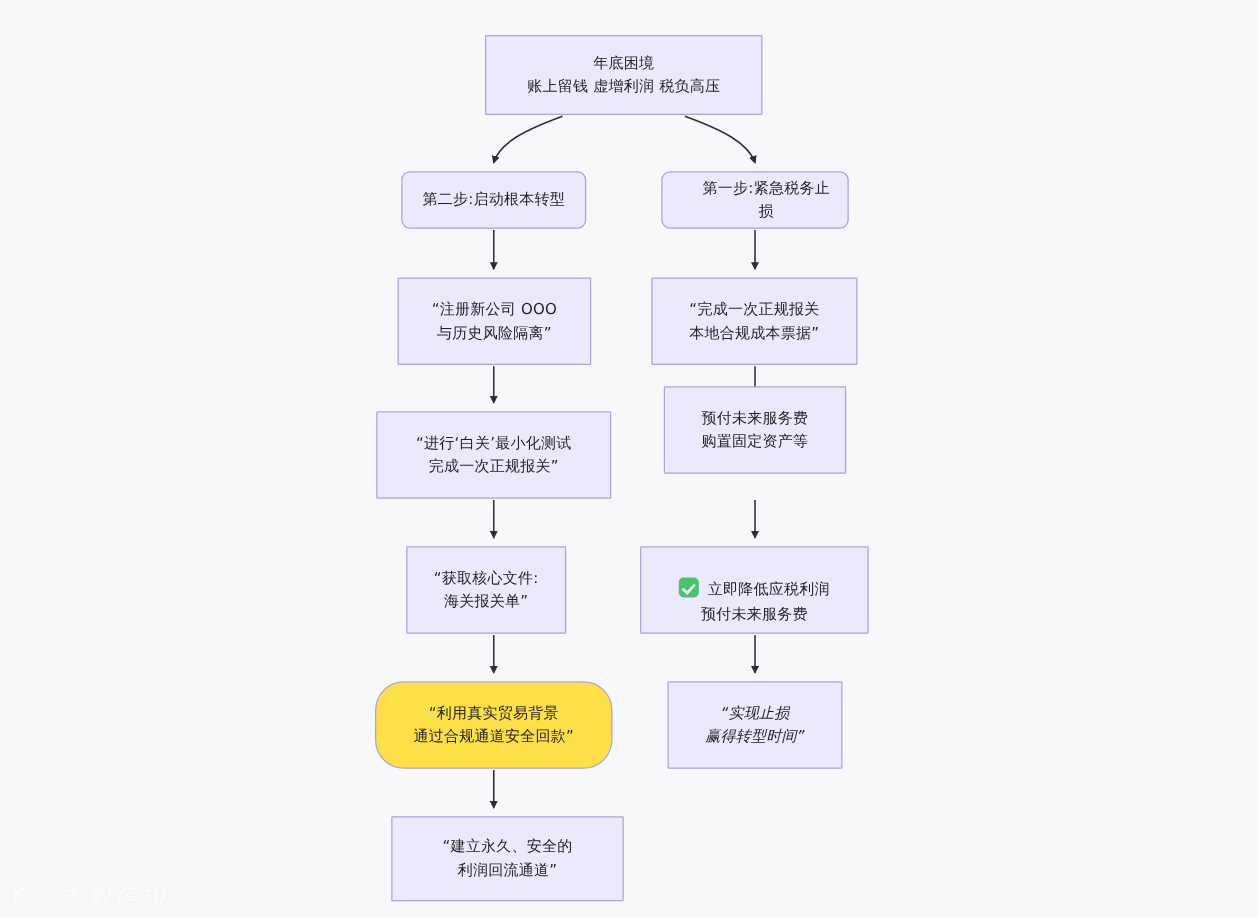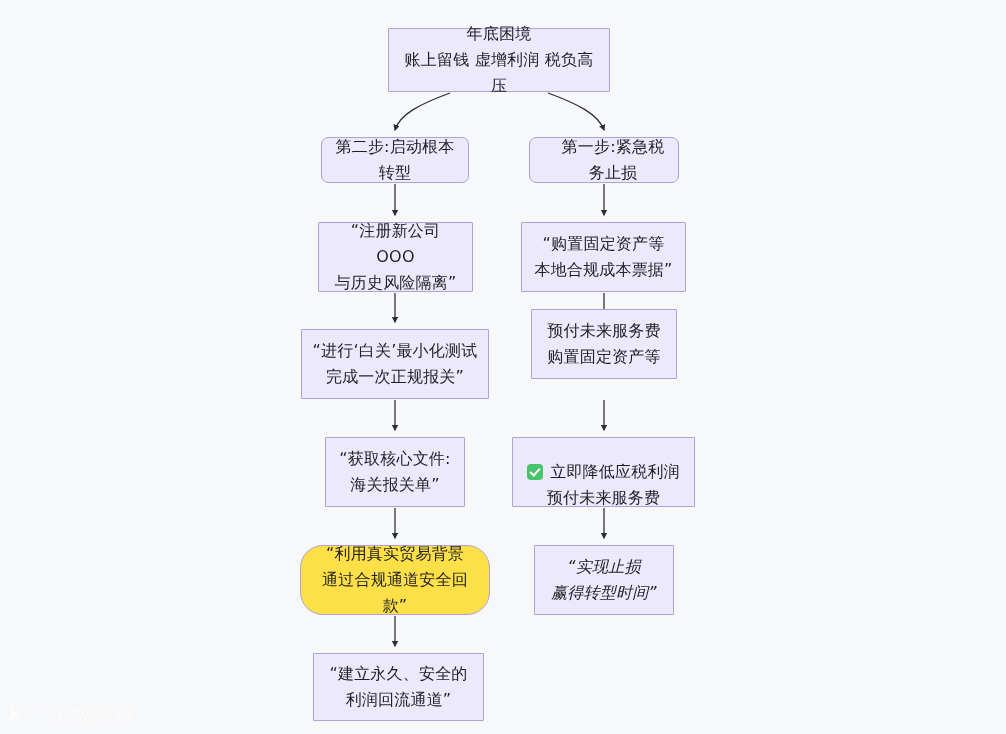--- a/index.html
+++ b/index.html
@@ -31,21 +31,21 @@
     position: absolute;
     box-sizing: border-box;
     background: #ebe9fb;
     border: 1.3px solid #b0a1d8;
     color: #1f1f24;
     display: flex;
     align-items: center;
     justify-content: center;
     text-align: center;
     line-height: 1.62;
-    font-size: 16px;
+    font-size: 12px;
     letter-spacing: 0.2px;
     white-space: pre-line;
     padding: 4px 10px;
   }
   .node.rounded {
     border-radius: 7px;
   }
   .node.sharp {
     border-radius: 1px;
   }
@@ -142,38 +142,38 @@
     <span class="node-inner">第二步:启动根本转型</span>
   </div>
   <div class="node sharp" style="left: 301px; top: 329px; width: 188px; height: 70px; background: rgb(235, 233, 251); border-color: rgb(176, 161, 216); color: rgb(31, 31, 36);">
     <span class="node-inner">“进行‘白关’最小化测试
 完成一次正规报关”</span>
   </div>
   <div class="node sharp" style="left: 318px; top: 222px; width: 155px; height: 70px; background: rgb(235, 233, 251); border-color: rgb(176, 161, 216); color: rgb(31, 31, 36);">
     <span class="node-inner">“注册新公司 OOO
 与历史风险隔离”</span>
   </div>
-  <div class="node sharp" style="left: 325px; top: 437px; width: 140px; height: 70px; background: rgb(235, 233, 251); border-color: rgb(176, 161, 216); color: rgb(31, 31, 36);">
+  <div class="node sharp" style="left: 325px; top: 437px; width: 128px; height: 70px; background: rgb(235, 233, 251); border-color: rgb(176, 161, 216); color: rgb(31, 31, 36);">
     <span class="node-inner">“获取核心文件:
 海关报关单”</span>
   </div>
   <div class="node sharp" style="left: 300px; top: 545px; width: 190px; height: 70px; background: #fde047; border-color: rgb(176, 161, 216); color: rgb(31, 31, 36); border-radius: 23px;">
     <span class="node-inner">“利用真实贸易背景
 通过合规通道安全回款”</span>
   </div>
-  <div class="node sharp" style="left: 313px; top: 653px; width: 171px; height: 68px; background: rgb(235, 233, 251); border-color: rgb(176, 161, 216); color: rgb(31, 31, 36);">
+  <div class="node sharp" style="left: 313px; top: 653px; width: 186px; height: 68px; background: rgb(235, 233, 251); border-color: rgb(176, 161, 216); color: rgb(31, 31, 36);">
     <span class="node-inner">“建立永久、安全的
 利润回流通道”</span>
   </div>
 
   <div class="node rounded" style="left: 529px; top: 137px; width: 150px; height: 46px; background: rgb(235, 233, 251); border-color: rgb(176, 161, 216); color: rgb(31, 31, 36); padding-left: 28px;">
     <span class="node-inner">第一步:紧急税务止损</span>
   </div>
   <div class="node sharp" style="left: 521px; top: 222px; width: 165px; height: 70px; background: rgb(235, 233, 251); border-color: rgb(176, 161, 216); color: rgb(31, 31, 36);">
-    <span class="node-inner">“购置固定资产等
+    <span class="node-inner">“完成一次正规报关
 本地合规成本票据”</span>
   </div>
   <div class="node sharp" style="left: 531px; top: 309px; width: 146px; height: 70px; background: rgb(235, 233, 251); border-color: rgb(176, 161, 216); color: rgb(31, 31, 36);">
     <span class="node-inner">预付未来服务费
 购置固定资产等</span>
   </div>
   <div class="node sharp node-with-icon" style="left: 512px; top: 437px; width: 183px; height: 70px; background: rgb(235, 233, 251); border-color: rgb(176, 161, 216); color: rgb(31, 31, 36);">
     <span class="node-inner">
       <span class="check-icon" style="background: rgb(74, 195, 107);"></span><span>立即降低应税利润
 预付未来服务费</span>

